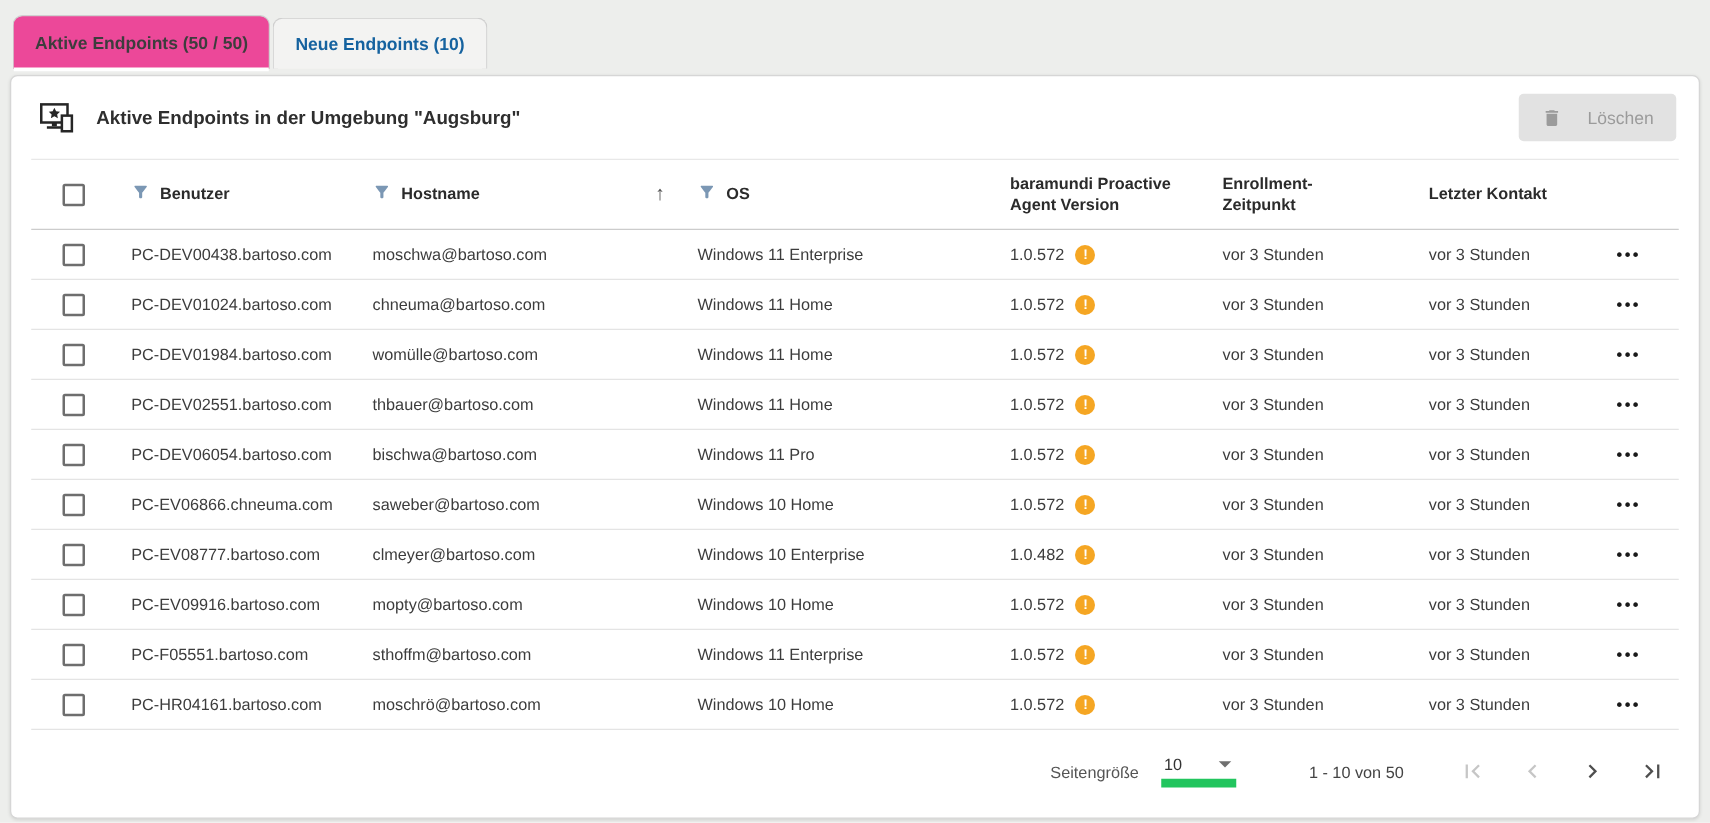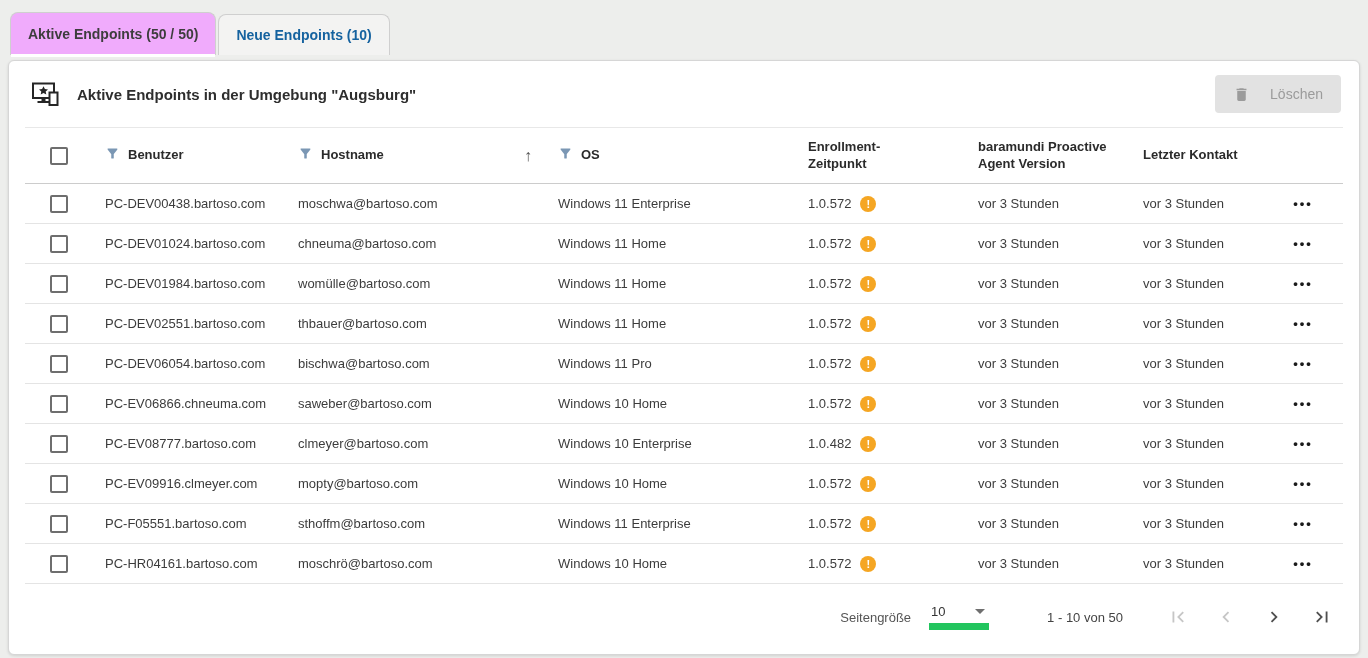--- a/index.html
+++ b/index.html
@@ -1,21 +1,21 @@
 <!DOCTYPE html>
 <html><head>
 <meta charset="utf-8">
 <style>
   * { margin:0; padding:0; box-sizing:border-box; }
   html,body { width:1368px; height:658px; background:#edeeec; font-family:"Liberation Sans","DejaVu Sans",sans-serif; overflow:hidden; }
 
   
   .tabs { display:flex; align-items:flex-end; padding-left:10px; height:55px; position:relative; z-index:2; }
   .tab { display:flex; align-items:center; padding:0 17px; height:41px; background:#f3f3f2; border:1px solid #cfcfcf; border-bottom:none; border-radius:8px 8px 0 0; margin-right:2px; font-size:14px; font-weight:bold; color:#15629f; cursor:pointer; white-space:nowrap; }
-  .tab.active { height:43px; background:#f0abfc; color:#3d3d3d; position:relative; }
+  .tab.active { height:43px; background:#ec4899; color:#3d3d3d; position:relative; }
   .tab.active::after { content:""; position:absolute; left:0; right:0; bottom:-2px; height:3px; background:#ffffff; }
 
   
   .panel { margin:5px 8px; height:595px; background:#ffffff; border:1px solid #d6d6d6; border-radius:6px; box-shadow:0 1px 3px rgba(0,0,0,0.12); position:relative; z-index:1; }
   .panel-header { display:flex; align-items:center; height:66px; padding:0 18px 0 22px; }
   .endpoint-icon { display:flex; margin-right:16px; }
   .page-title { font-size:15px; font-weight:bold; color:#2e2e2e; }
   .btn-delete { margin-left:auto; display:flex; align-items:center; gap:20px; background:#e2e2e2; border:none; border-radius:4px; height:38px; padding:0 18px; font-size:14px; color:#9b9b9b; font-family:inherit; cursor:default; }
 
   
@@ -94,24 +94,24 @@
         <span>Hostname</span>
         <span class="sort-arrow">↑</span>
       </div>
       <div class="cell hcell">
         <span class="funnel"><svg width="15" height="15" viewBox="0 0 24 24" fill="#7b97b4">
               <path d="M4.25 5.61C6.27 8.2 10 13 10 13v6c0 .55.45 1 1 1h2c.55 0 1-.45 1-1v-6s3.72-4.8 5.74-7.39A1 1 0 0 0 18.95 4H5.04c-.83 0-1.3.95-.79 1.61z"></path>
             </svg></span>
         <span>OS</span>
       </div>
       <div class="cell hcell">
+          <span class="wrap">baramundi Proactive Agent Version</span>
+        </div>
+      <div class="cell hcell">
           <span class="wrap" style="max-width:110px;">Enrollment-Zeitpunkt</span>
-        </div>
-      <div class="cell hcell">
-          <span class="wrap">baramundi Proactive Agent Version</span>
         </div>
       <div class="cell hcell">
           <span class="wrap">Letzter Kontakt</span>
         </div>
       <div class="cell"></div>
     </div>
     <div>
   <div class="grid-row trow">
     <div class="cell center">
             <span class="checkbox"></span>
@@ -235,21 +235,21 @@
     <div class="cell">vor 3 Stunden</div>
     <div class="cell center">
             <span class="dots">•••</span>
           </div>
   </div>
 
   <div class="grid-row trow">
     <div class="cell center">
             <span class="checkbox"></span>
           </div>
-    <div class="cell">PC-EV09916.clmeyer.com</div>
+    <div class="cell">PC-EV09916.bartoso.com</div>
     <div class="cell">mopty@bartoso.com</div>
     <div class="cell">Windows 10 Home</div>
     <div class="cell">
       <span>1.0.572</span>
       <span class="warn">!</span>
     </div>
     <div class="cell">vor 3 Stunden</div>
     <div class="cell">vor 3 Stunden</div>
     <div class="cell center">
             <span class="dots">•••</span>

